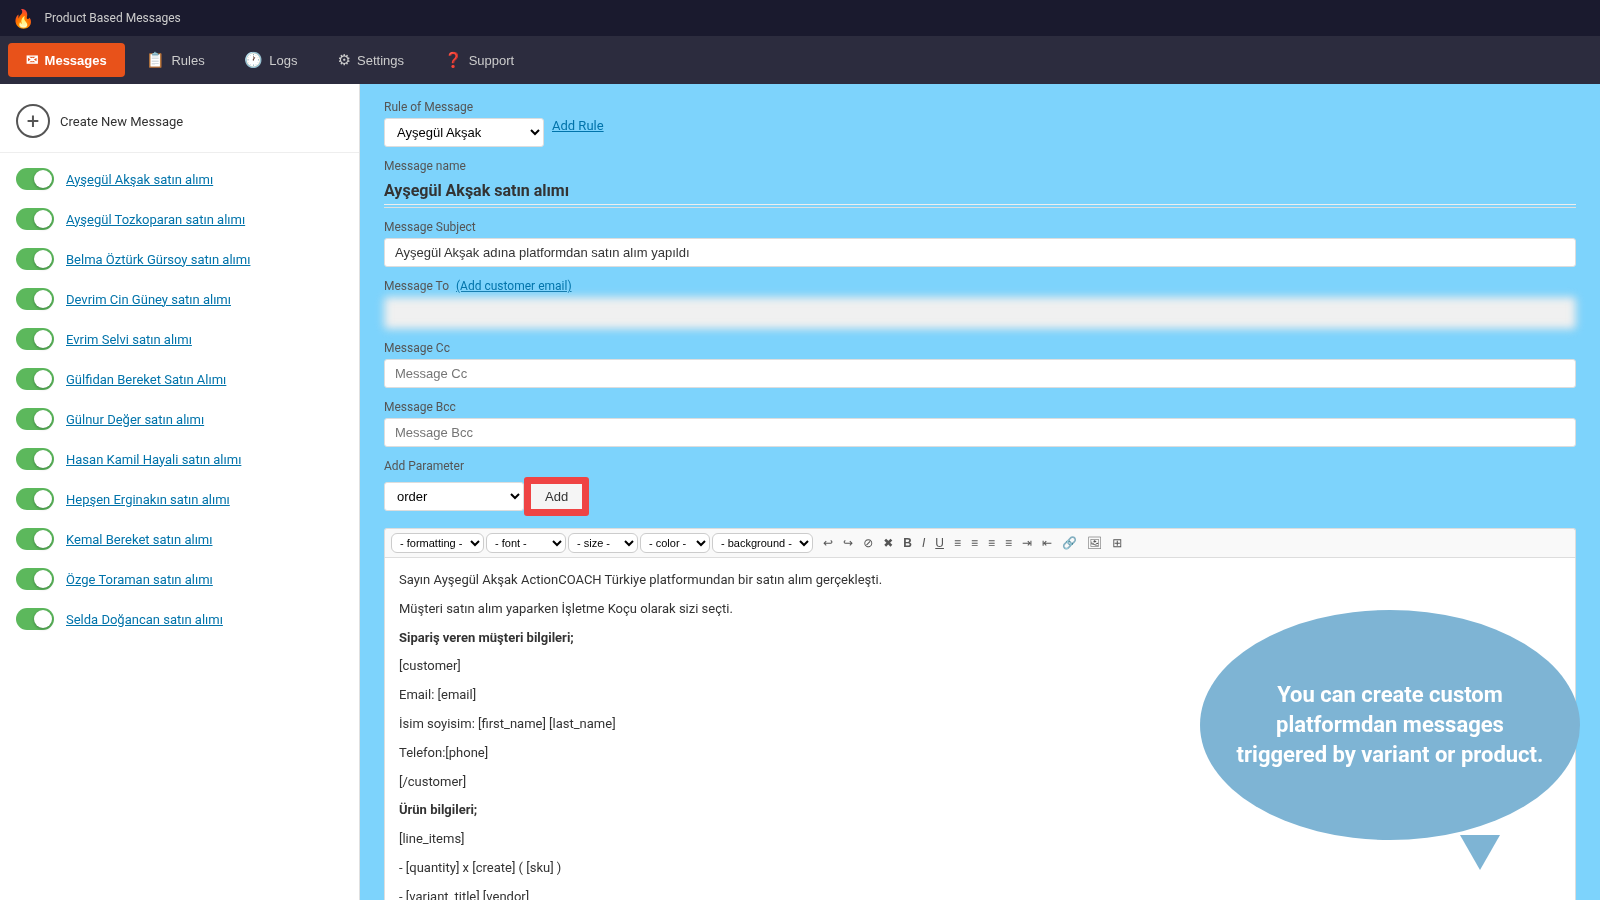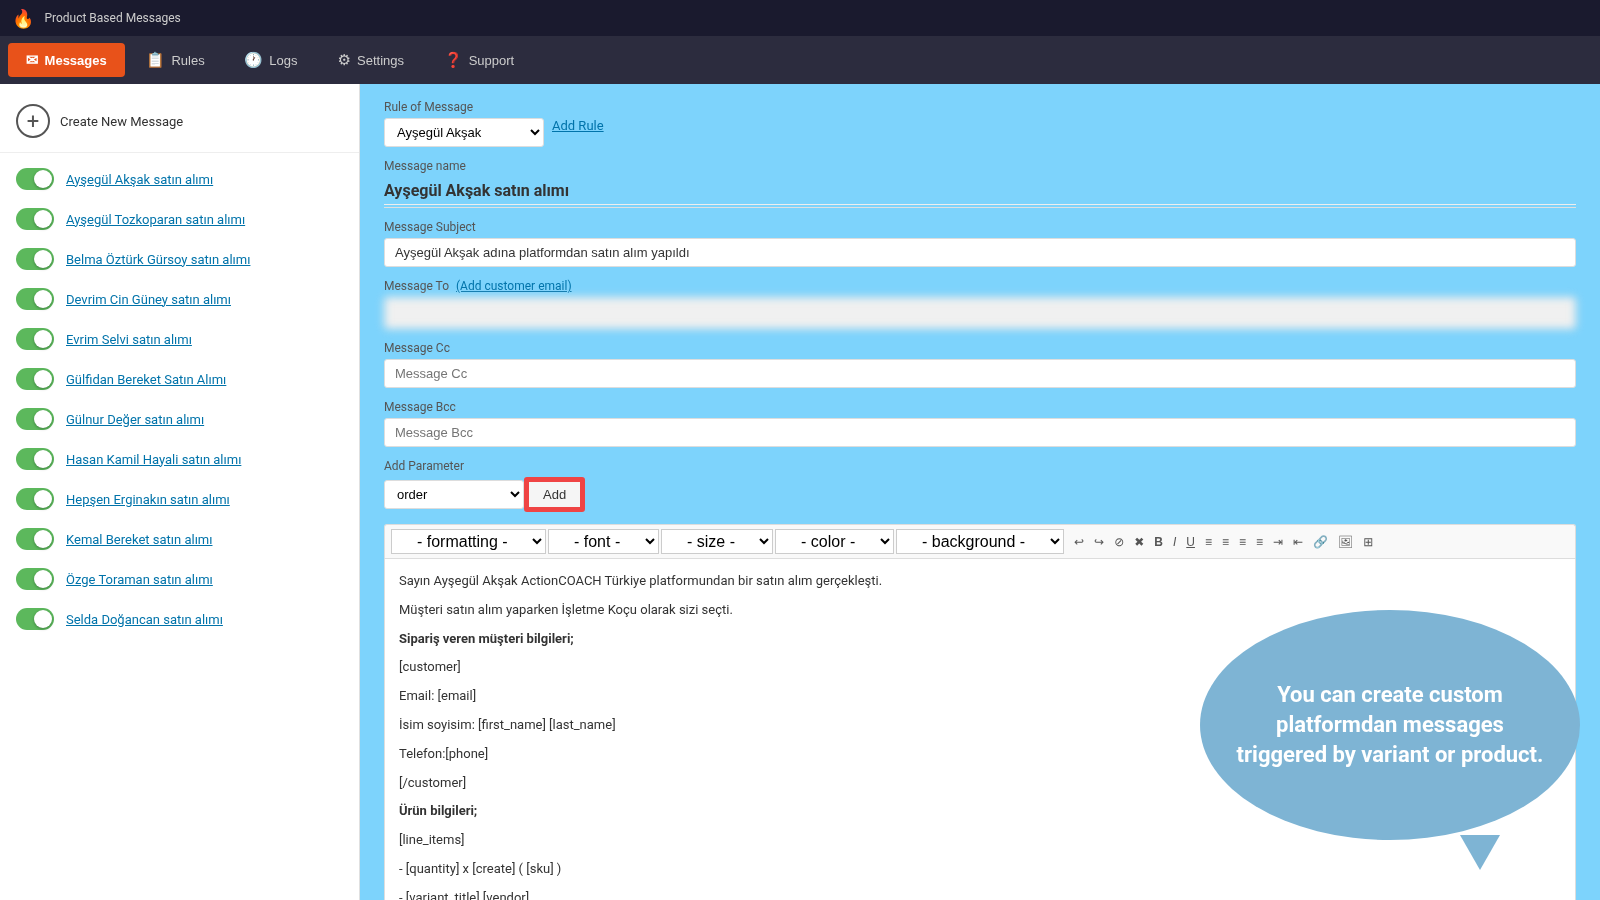--- a/index.html
+++ b/index.html
@@ -202,21 +202,21 @@
     .param-select {
       border: 1px solid #ddd;
       border-radius: 3px;
       padding: 5px 8px;
       font-size: 13px;
       background: #fff;
       min-width: 140px;
     }
     .add-btn {
       background: #f5f5f5;
-      border: 5px solid #ef4444;
+      border: 7px solid #ef4444;
       border-radius: 3px;
       padding: 5px 14px;
       font-size: 13px;
       cursor: pointer;
       color: #333;
     }
 
     
     .editor-toolbar {
       display: flex;
@@ -224,23 +224,23 @@
       gap: 2px;
       padding: 4px 6px;
       background: #f9f9f9;
       border: 1px solid #ddd;
       border-bottom: none;
       border-radius: 3px 3px 0 0;
       flex-wrap: wrap;
     }
     .toolbar-select {
       border: 1px solid #ccc;
-      border-radius: 0;
-      padding: 2px 21px;
-      font-size: 16px;
+      border-radius: 6px;
+      padding: 2px 4px;
+      font-size: 11px;
       background: #fff;
       min-width: 90px;
     }
     .toolbar-btn {
       border: none;
       background: transparent;
       padding: 2px 4px;
       cursor: pointer;
       font-size: 12px;
       color: #555;

